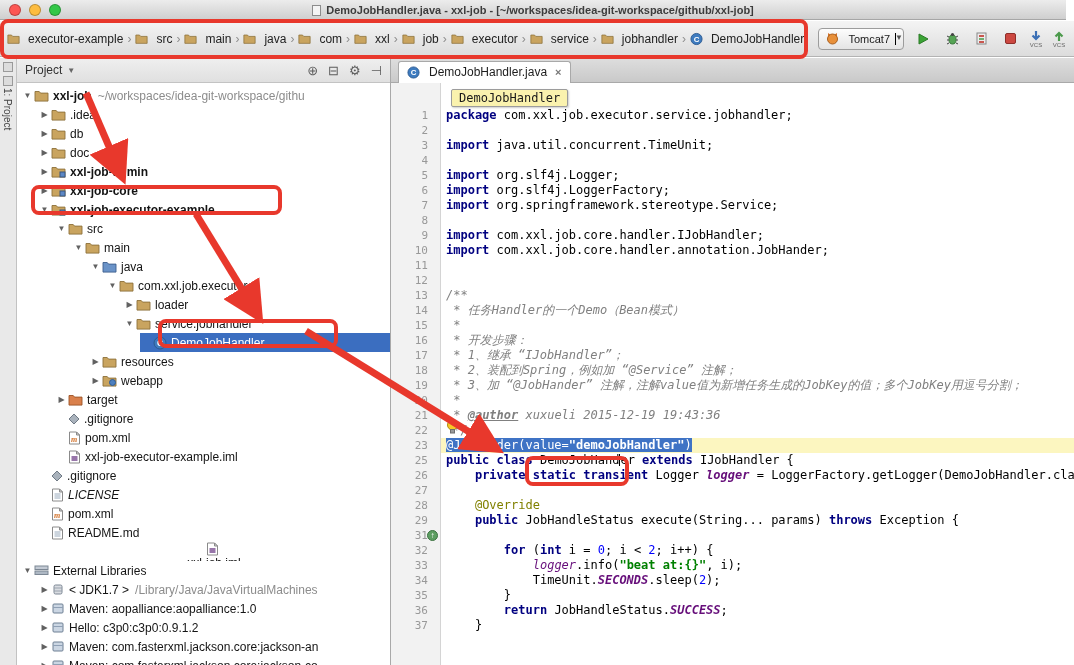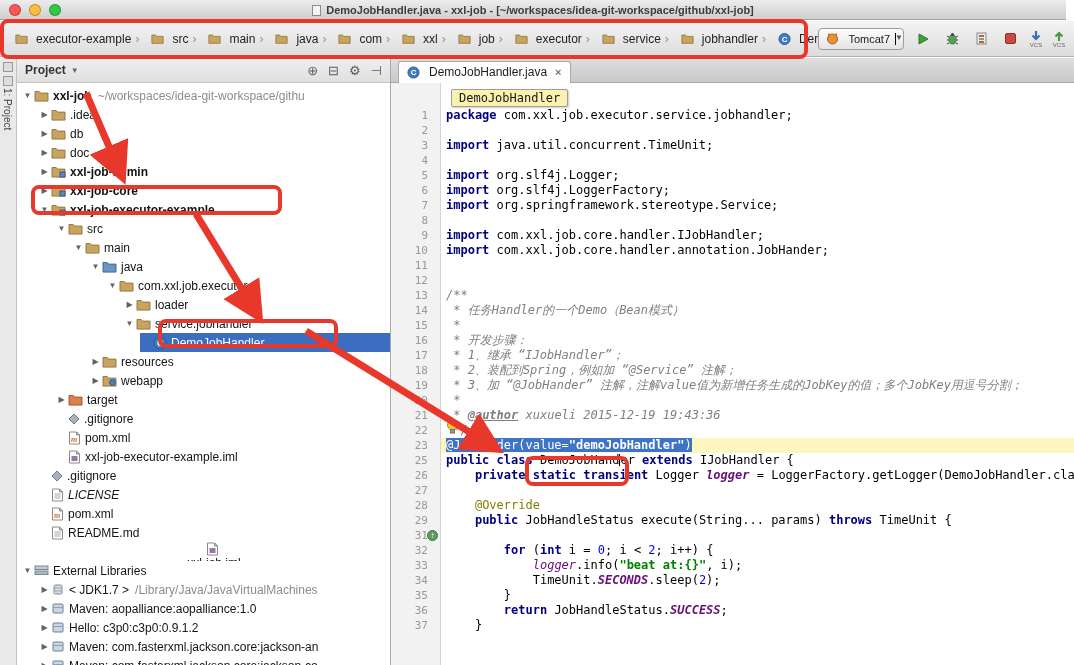--- a/index.html
+++ b/index.html
@@ -16,39 +16,39 @@
   .lights { display:flex; gap:8px; margin-left:9px; }
   .light { width:12px; height:12px; border-radius:50%; border:1px solid rgba(0,0,0,.25); }
   .light.red { background:#fc5753; } .light.yellow { background:#fdbc40; } .light.green { background:#33c748; }
   #title { position:absolute; left:0; right:0; text-align:center; font-size:11px; color:#3c3c3c; font-weight:bold; }
   #title .doc-ic { display:inline-block; width:9px; height:11px; border:1px solid #8c8c8c; background:#f4f4f4; vertical-align:-2px; margin-right:5px; }
   
   #navbar { position:absolute; top:21px; left:0; right:0; height:36px;
     background:linear-gradient(#f4f4f4,#dcdcdc); border-bottom:1px solid #b3b3b3;
     display:flex; align-items:center; padding:0 8px 0 4px; }
   #crumbs { display:flex; align-items:center; white-space:nowrap; overflow:hidden; }
-  .crumb { display:inline-flex; align-items:center; gap:4px; padding:2px 3px; color:#222; cursor:default;margin-left:8px; }
+  .crumb { display:inline-flex; align-items:center; gap:4px; padding:2px 3px; color:#222; cursor:default; }
   .chev { color:#8f8f8f; font-size:12px; padding:0 1px; }
   #runtools { margin-left:auto; display:flex; align-items:center; gap:9px; }
   #runconfig { display:flex; align-items:center; gap:5px; height:22px; padding:0 7px;
     border:1px solid #9c9c9c; border-radius:4px; background:linear-gradient(#fdfdfd,#e4e4e4); font-size:11px; }
   #runconfig .caret { font-size:8px; color:#555; }
   .toolbtn { display:inline-flex; align-items:center; justify-content:center; width:20px; height:20px; }
   .stop-sq { width:11px; height:11px; background:#cc4841; border:1px solid #8e2f2a; border-radius:2px; }
   .vcsbtn { display:inline-flex; flex-direction:column; align-items:center; font-size:6px; color:#666; line-height:1; }
   
   #main { position:absolute; top:58px; left:0; right:0; bottom:0; display:flex; }
   #stripe { width:17px; background:#e9e9e9; border-right:1px solid #c2c2c2; position:relative; flex:none; }
   .stripe-ic { position:absolute; left:3px; width:10px; height:10px; border:1px solid #9a9a9a; background:#dcdcdc; }
   #stripe .vlabel { position:absolute; top:30px; left:2px; writing-mode:vertical-rl; font-size:10px; color:#444; }
   
   #project { width:374px; flex:none; display:flex; flex-direction:column; border-right:1px solid #a9a9a9; background:#fff; }
   #projhead { height:25px; flex:none; background:linear-gradient(#efefef,#e0e0e0); border-bottom:1px solid #c3c3c3;
     display:flex; align-items:center; padding:0 8px; }
-  #projhead .ph-label { font-weight:bold; color:#333; }
+  #projhead .ph-label { font-weight:normal; color:#333; }
   #projhead .ph-caret { font-size:8px; color:#666; margin-left:5px; }
   #projhead .ph-icons { margin-left:auto; display:flex; gap:10px; color:#5d5d5d; font-size:13px; }
   #tree { flex:1; overflow:hidden; padding-top:3px; }
   .trow { height:19px; display:flex; align-items:center; white-space:nowrap; overflow:hidden; cursor:default; }
   .trow.sel { background:#3b6ec0; background-clip:content-box; }
   .trow.sel .lbl { color:#fff; }
   .arr { width:13px; flex:none; text-align:center; font-size:8px; color:#616161; }
   .icn { flex:none; display:inline-flex; align-items:center; justify-content:center; margin-right:4px; }
   .icn svg { display:block; }
   .lbl { color:#141414; }
@@ -632,21 +632,21 @@
           <div class="line"><span class="ln">18</span><span class="code"><span class="c"> * 2、装配到Spring，例如加 “@Service” 注解；</span></span></div>
           <div class="line"><span class="ln">19</span><span class="code"><span class="c"> * 3、加 “@JobHander” 注解，注解value值为新增任务生成的JobKey的值；多个JobKey用逗号分割；</span></span></div>
           <div class="line"><span class="ln">20</span><span class="code"><span class="c"> *</span></span></div>
           <div class="line"><span class="ln">21</span><span class="code"><span class="c"> * </span><span class="d">@author</span><span class="c"> xuxueli 2015-12-19 19:43:36</span></span></div>
           <div class="line"><span class="ln">22</span><span class="code"><span class="c"> */</span></span></div>
           <div class="line"><span class="ln">23</span><span class="code caretline"><span class="selbox"><span class="a">@JobHander</span><span class="p">(value=</span><span class="s">"demoJobHandler"</span><span class="p">)</span></span></span></div>
           <div class="line"><span class="ln">25</span><span class="code"><span class="k">public</span><span class="p"> </span><span class="k">class</span><span class="p"> DemoJobHand</span><span class="caret"></span><span class="p">er </span><span class="k">extends</span><span class="p"> IJobHandler {</span></span></div>
           <div class="line"><span class="ln">26</span><span class="code"><span class="p">    </span><span class="k">private</span><span class="p"> </span><span class="k">static</span><span class="p"> </span><span class="k">transient</span><span class="p"> Logger </span><span class="f">logger</span><span class="p"> = LoggerFactory.getLogger(DemoJobHandler.class);</span></span></div>
           <div class="line"><span class="ln">27</span><span class="code"></span></div>
           <div class="line"><span class="ln">28</span><span class="code"><span class="p">    </span><span class="a">@Override</span></span></div>
-          <div class="line"><span class="ln">29</span><span class="code"><span class="p">    </span><span class="k">public</span><span class="p"> JobHandleStatus execute(String... params) </span><span class="k">throws</span><span class="p"> TimeUnit {</span></span></div>
+          <div class="line"><span class="ln">29</span><span class="code"><span class="p">    </span><span class="k">public</span><span class="p"> JobHandleStatus execute(String... params) </span><span class="k">throws</span><span class="p"> Exception {</span></span></div>
           <div class="line"><span class="ln">31</span><span class="code"></span></div>
           <div class="line"><span class="ln">32</span><span class="code"><span class="p">        </span><span class="k">for</span><span class="p"> (</span><span class="k">int</span><span class="p"> i = </span><span class="n">0</span><span class="p">; i &lt; </span><span class="n">2</span><span class="p">; i++) {</span></span></div>
           <div class="line"><span class="ln">33</span><span class="code"><span class="p">            </span><span class="fl">logger</span><span class="p">.info(</span><span class="s">"beat at:{}"</span><span class="p">, i);</span></span></div>
           <div class="line"><span class="ln">34</span><span class="code"><span class="p">            TimeUnit.</span><span class="sf">SECONDS</span><span class="p">.sleep(</span><span class="n">2</span><span class="p">);</span></span></div>
           <div class="line"><span class="ln">35</span><span class="code"><span class="p">        }</span></span></div>
           <div class="line"><span class="ln">36</span><span class="code"><span class="p">        </span><span class="k">return</span><span class="p"> JobHandleStatus.</span><span class="sf">SUCCESS</span><span class="p">;</span></span></div>
           <div class="line"><span class="ln">37</span><span class="code"><span class="p">    }</span></span></div>
         </div>
     <span class="ovr" style="top: 447px;">↑</span>
       </div>

